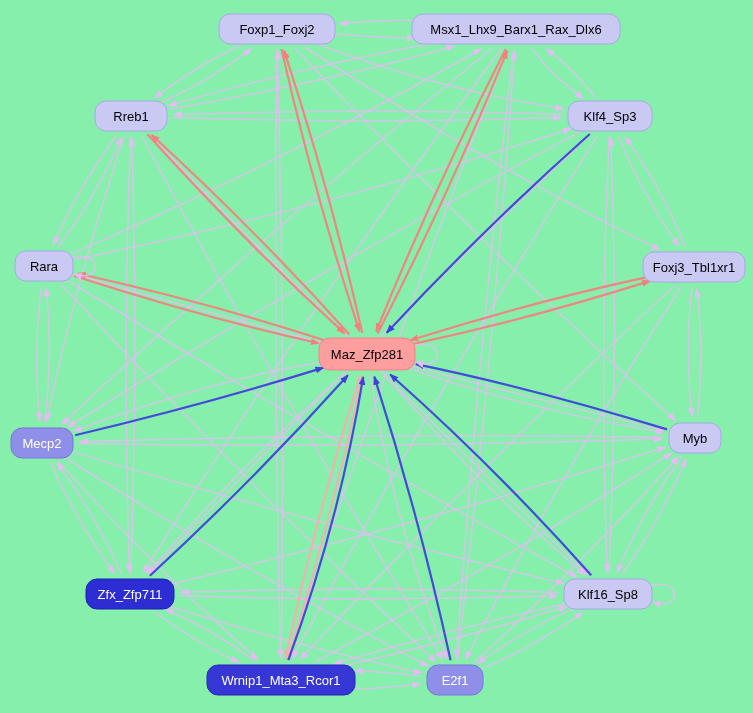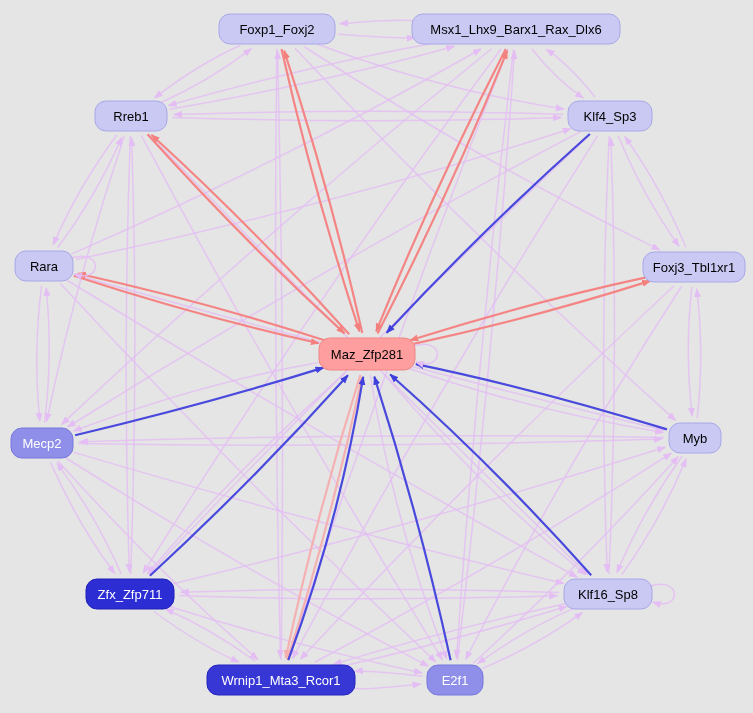--- a/index.html
+++ b/index.html
@@ -1,16 +1,16 @@
 <!DOCTYPE html>
 <html><head>
 <meta charset="utf-8">
 <style>
   html,body{margin:0;padding:0;background:#ffffff;}
-  #stage{position:relative;width:753px;height:713px;background:#e5e5e5;overflow:hidden;
+  #stage{position:relative;width:753px;height:713px;background:#86efac;overflow:hidden;
          font-family:"Liberation Sans",sans-serif;}
   svg text{font-family:"Liberation Sans",sans-serif;font-size:13px;}
 </style>
 </head>
 <body>
 
 <div id="stage">
   <svg id="graph" width="753" height="713" viewBox="0 0 753 713">
       <defs>
         <marker id="arr-light" markerUnits="userSpaceOnUse" markerWidth="10" markerHeight="8" refX="8" refY="3.5" orient="auto">

